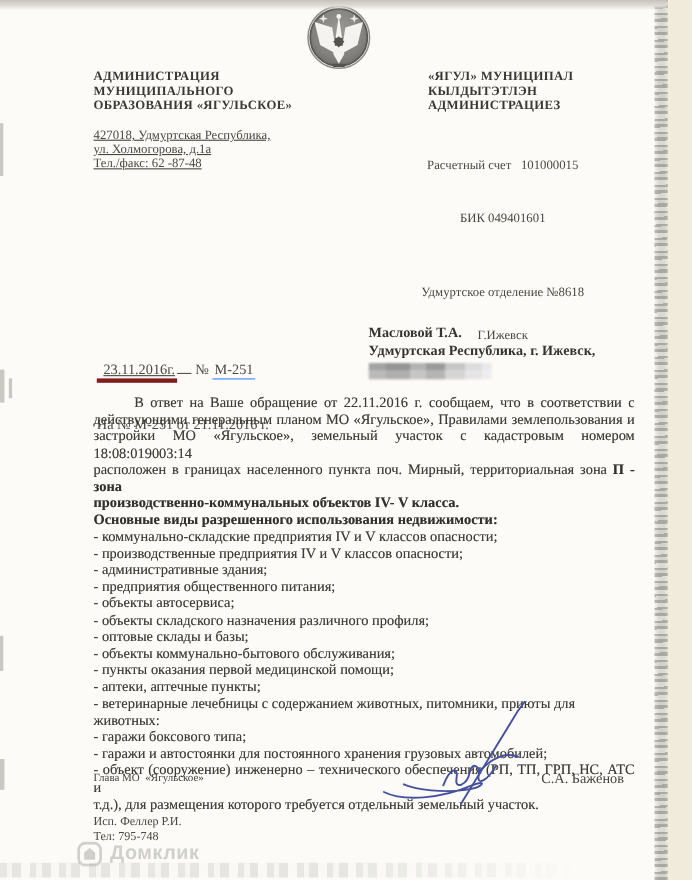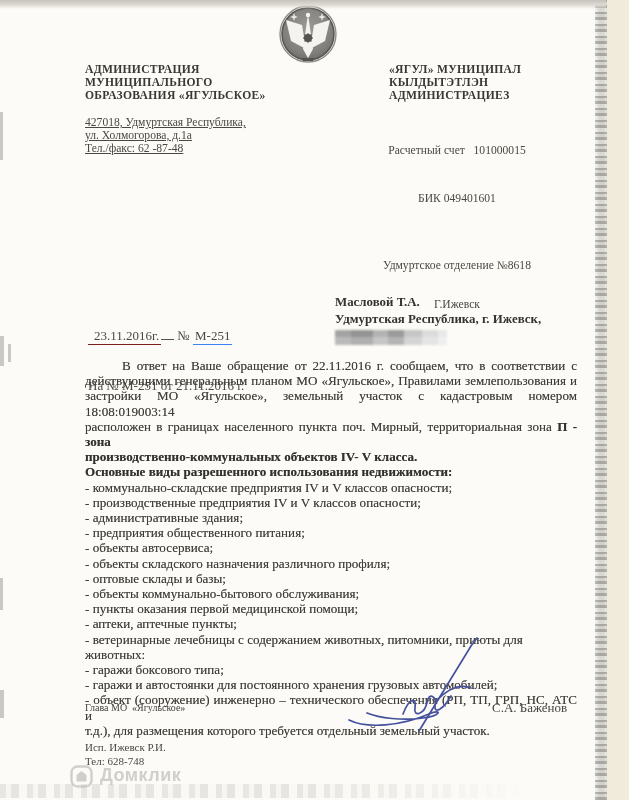--- a/index.html
+++ b/index.html
@@ -46,21 +46,21 @@
   .emblem { position:absolute; left:277px; top:4px; width:62px; height:62px; z-index:2; }
   .org { position:absolute; top:64px; font-weight:bold; font-size:11.6px; line-height:12.9px; letter-spacing:.3px; color:#3a3833; }
   .org-left  { left:85px; width:220px; }
   .org-right { left:389px; width:200px; }
   .addr-left { position:absolute; left:85px; top:116px; font-size:11.6px; line-height:13px; color:#4a4841;text-decoration:underline; }
   .details-right { position:absolute; left:362px; top:118px; width:190px; text-align:center; font-size:11.6px; line-height:13px; color:#4a4841; white-space:pre; }
   .details-right .dl1 { margin-bottom:9px; }
   .details-right .dl2 { margin-bottom:28px; }
   
   .ref { position:absolute; left:88px; top:295px; font-size:13px; line-height:16.5px; color:#4a4841; white-space:pre; }
-  .u  { border-bottom:1px solid #7f1d1d; padding:0 2px 1px 6px; }
+  .u  { border-bottom:4px solid #7f1d1d; padding:0 2px 1px 6px;text-decoration:underline; }
   .u2 { border-bottom:1px solid #3b82f6; padding:0 2px 1px 2px; }
   .ugap { display:inline-block; width:13px; height:11px; border-bottom:1px solid #55534c; }
   .addressee { position:absolute; left:335px; top:294px; font-size:12.9px; line-height:16.5px; font-weight:bold; color:#35332e; }
   .blur-redact {
     position:absolute; left:335px; top:330px; width:112px; height:15px; border-radius:1px;
     background:
       linear-gradient(180deg, rgba(255,255,255,0) 0 45%, rgba(255,255,255,.25) 45% 100%),
       linear-gradient(90deg, #a3a3a3 0 14%, #949494 14% 34%, #b3b3b3 34% 47%, #9b9b9b 47% 62%, #c6c6c6 62% 78%, #dcdcdc 78% 92%, #e9e9e9 92% 100%);
     filter: blur(.8px);
   }
@@ -181,22 +181,22 @@
     <svg width="155" height="100" viewBox="0 0 155 100" fill="none" stroke="currentColor" stroke-width="1.7" stroke-linecap="round">
       <path d="M4,84 C22,93 56,90 84,78 C98,72 96,80 78,82 C58,85 34,82 22,77"></path>
       <path d="M58,78 C64,62 72,60 70,72 C68,82 80,78 82,66 C84,56 92,60 90,70 C89,78 98,74 106,60"></path>
       <path d="M74,95 L126,10 L132,2"></path>
       <path d="M92,64 C104,52 116,48 126,52"></path>
     </svg>
   </div>
   <div class="signer">С.А. Баженов</div>
 
   <div class="footer">
-    <div>Исп. Ижевск Р.И.</div>
-    <div>Тел: 628-748</div>
+    <div>Исп. Феллер Р.И.</div>
+    <div>Тел: 795-748</div>
   </div>
 
   <div class="watermark">
     <span>
       <svg width="23" height="23" viewBox="0 0 23 23" fill="none">
         <rect x="1.5" y="1.5" width="20" height="20" rx="6" stroke="#cfcfcc" stroke-width="2.4"></rect>
         <path d="M11.5,6 L16.5,10 V16.5 H6.5 V10 Z" fill="#cfcfcc"></path>
       </svg>
     </span>
     <span class="wm-text">Домклик</span>

